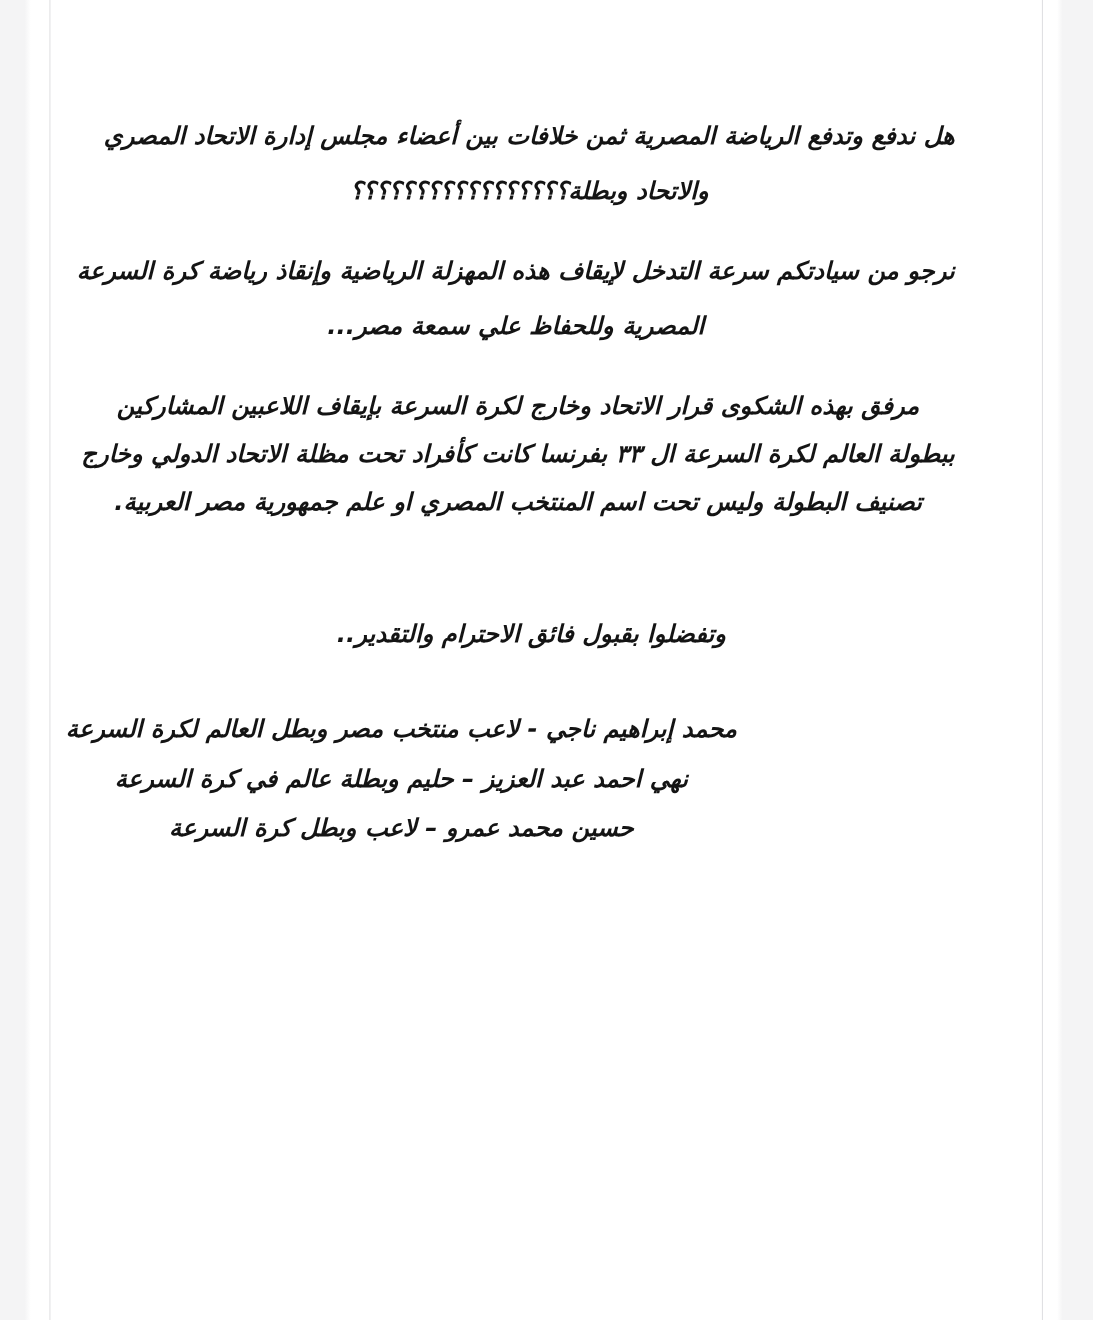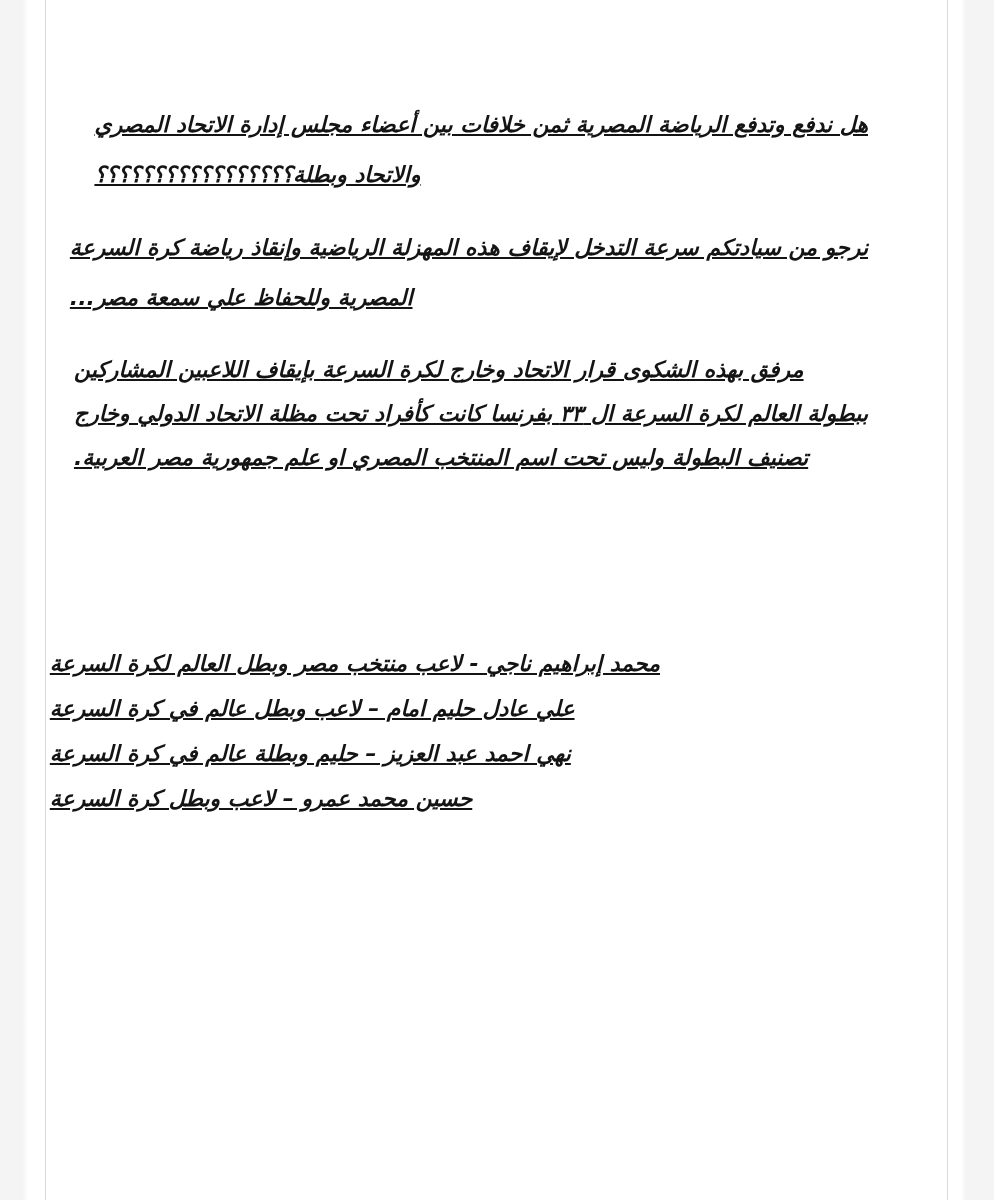--- a/index.html
+++ b/index.html
@@ -31,42 +31,41 @@
 
   .page {
     position: absolute;
     left: 46px; top: 0;
     width: 901px; height: 1200px;
     background: #ffffff;
   }
 
   .ar-line {
     direction: rtl;
-    text-align: left;
+    text-align: center;
     white-space: nowrap;
     font-weight: 700;
     font-style: italic;
     color: #141414;
     font-size: 22px;
-    text-decoration: underline;
   }
 
   
   .block { position: absolute; }
   .p1 { top: 100px; right: 79px; }
   .p1 .ar-line { line-height: 50px; }
   .p2 { top: 223px; right: 79px; }
   .p2 .ar-line { line-height: 50px; }
   .p3 { top: 348px; right: 79px; }
   .p3 .ar-line { line-height: 44px; }
 
   
   .closing { top: 558px; right: 287px; }
   .closing .ar-line { line-height: 40px; }
-  .sigs { top: 641px; right: 287px; margin-left: 10px; }
+  .sigs { top: 641px; right: 277px; margin-left: 10px; }
   .sigs .ar-line { line-height: 45px; }
 </style>
 </head>
 <body>
 
 <div class="canvas">
   <div class="gutter-left"></div>
   <div class="gutter-right"></div>
   <div class="page-rule left"></div>
   <div class="page-rule right"></div>
@@ -82,22 +81,24 @@
       <div class="ar-line">نرجو من سيادتكم سرعة التدخل لإيقاف هذه المهزلة الرياضية وإنقاذ رياضة كرة السرعة</div>
       <div class="ar-line">المصرية وللحفاظ علي سمعة مصر...</div>
     </div>
 
     <div class="block p3">
       <div class="ar-line">مرفق بهذه الشكوى قرار الاتحاد وخارج لكرة السرعة بإيقاف اللاعبين المشاركين</div>
       <div class="ar-line">ببطولة العالم لكرة السرعة ال ٣٣ بفرنسا كانت كأفراد تحت مظلة الاتحاد الدولي وخارج</div>
       <div class="ar-line">تصنيف البطولة وليس تحت اسم المنتخب المصري او علم جمهورية مصر العربية.</div>
     </div>
 
+    <div class="block closing">
+      <div class="ar-line">وتفضلوا بقبول فائق الاحترام والتقدير..</div>
+    </div>
 
     <div class="block sigs">
       <div class="ar-line">محمد إبراهيم ناجي - لاعب منتخب مصر وبطل العالم لكرة السرعة</div>
-      <div class="ar-line">علي عادل حليم امام – لاعب وبطل عالم في كرة السرعة</div>
       <div class="ar-line">نهي احمد عبد العزيز – حليم وبطلة عالم في كرة السرعة</div>
       <div class="ar-line">حسين محمد عمرو – لاعب وبطل كرة السرعة</div>
     </div>
 
   </div>
 </div>
 
 </body></html>

